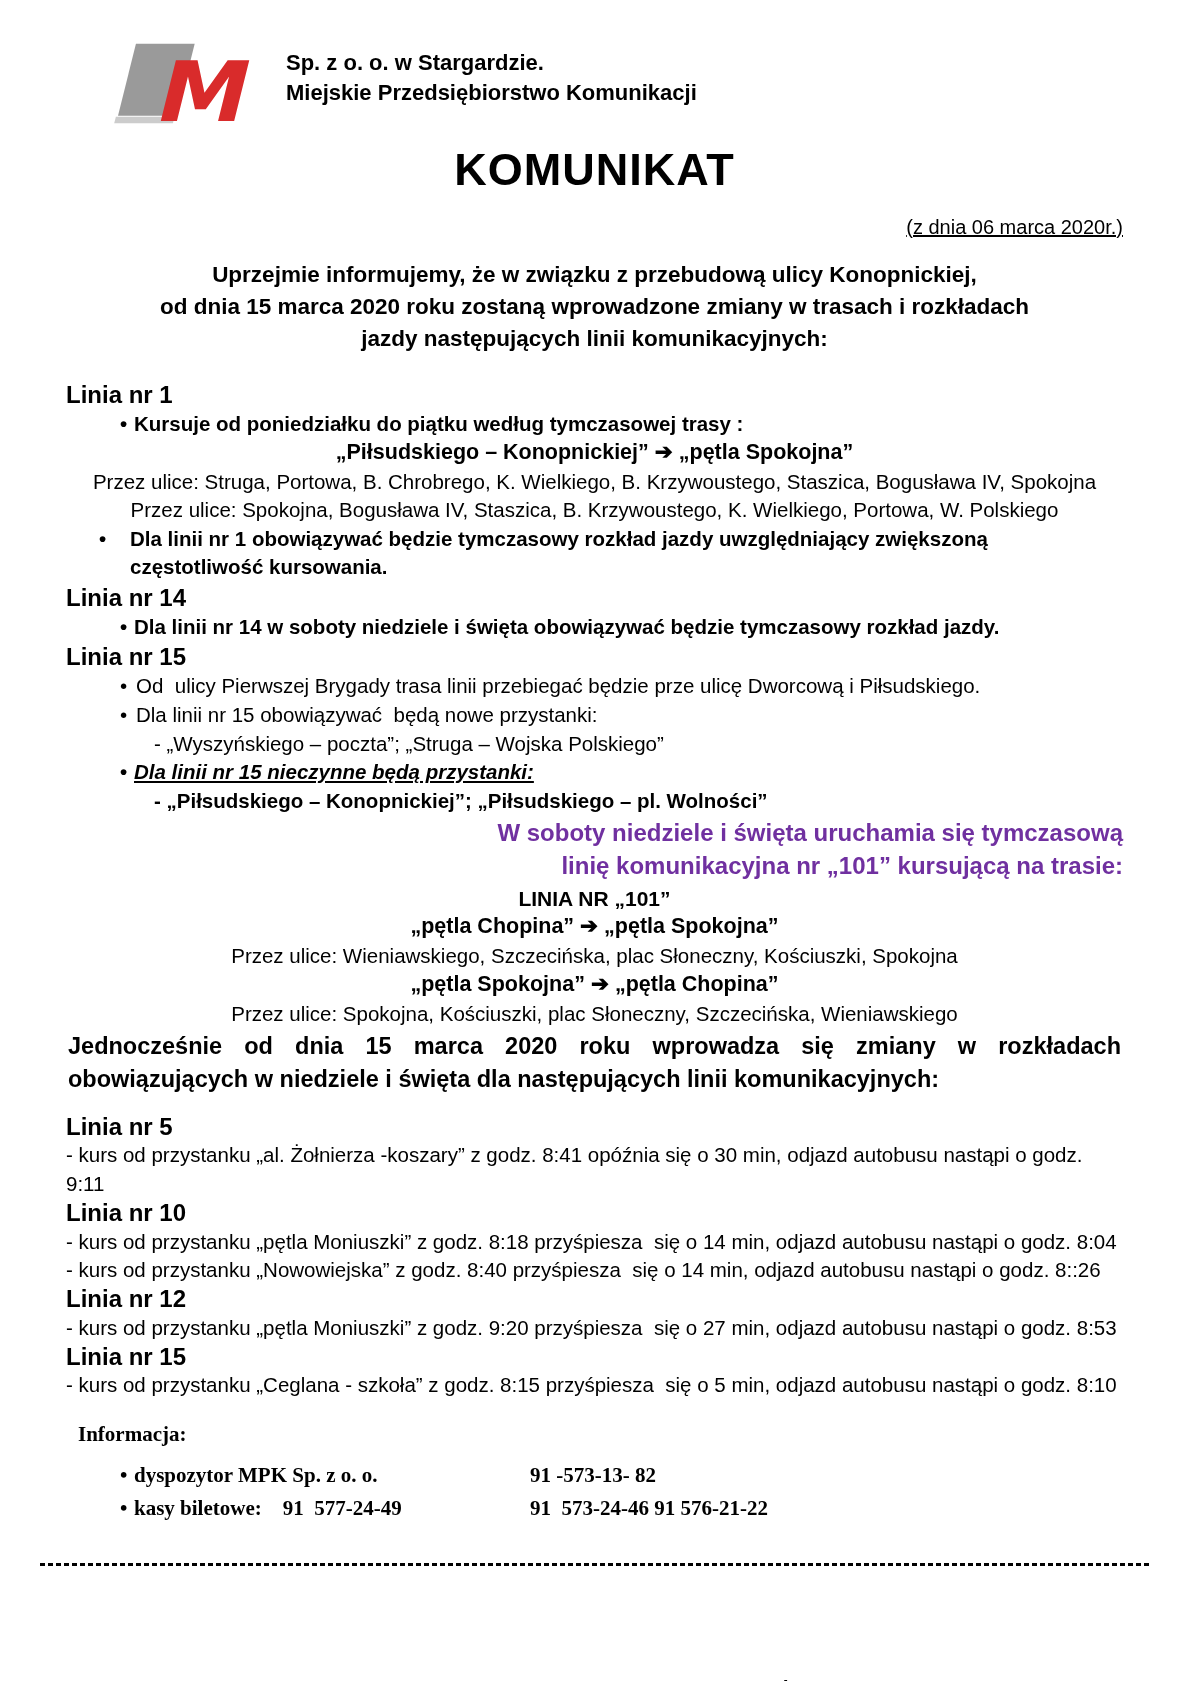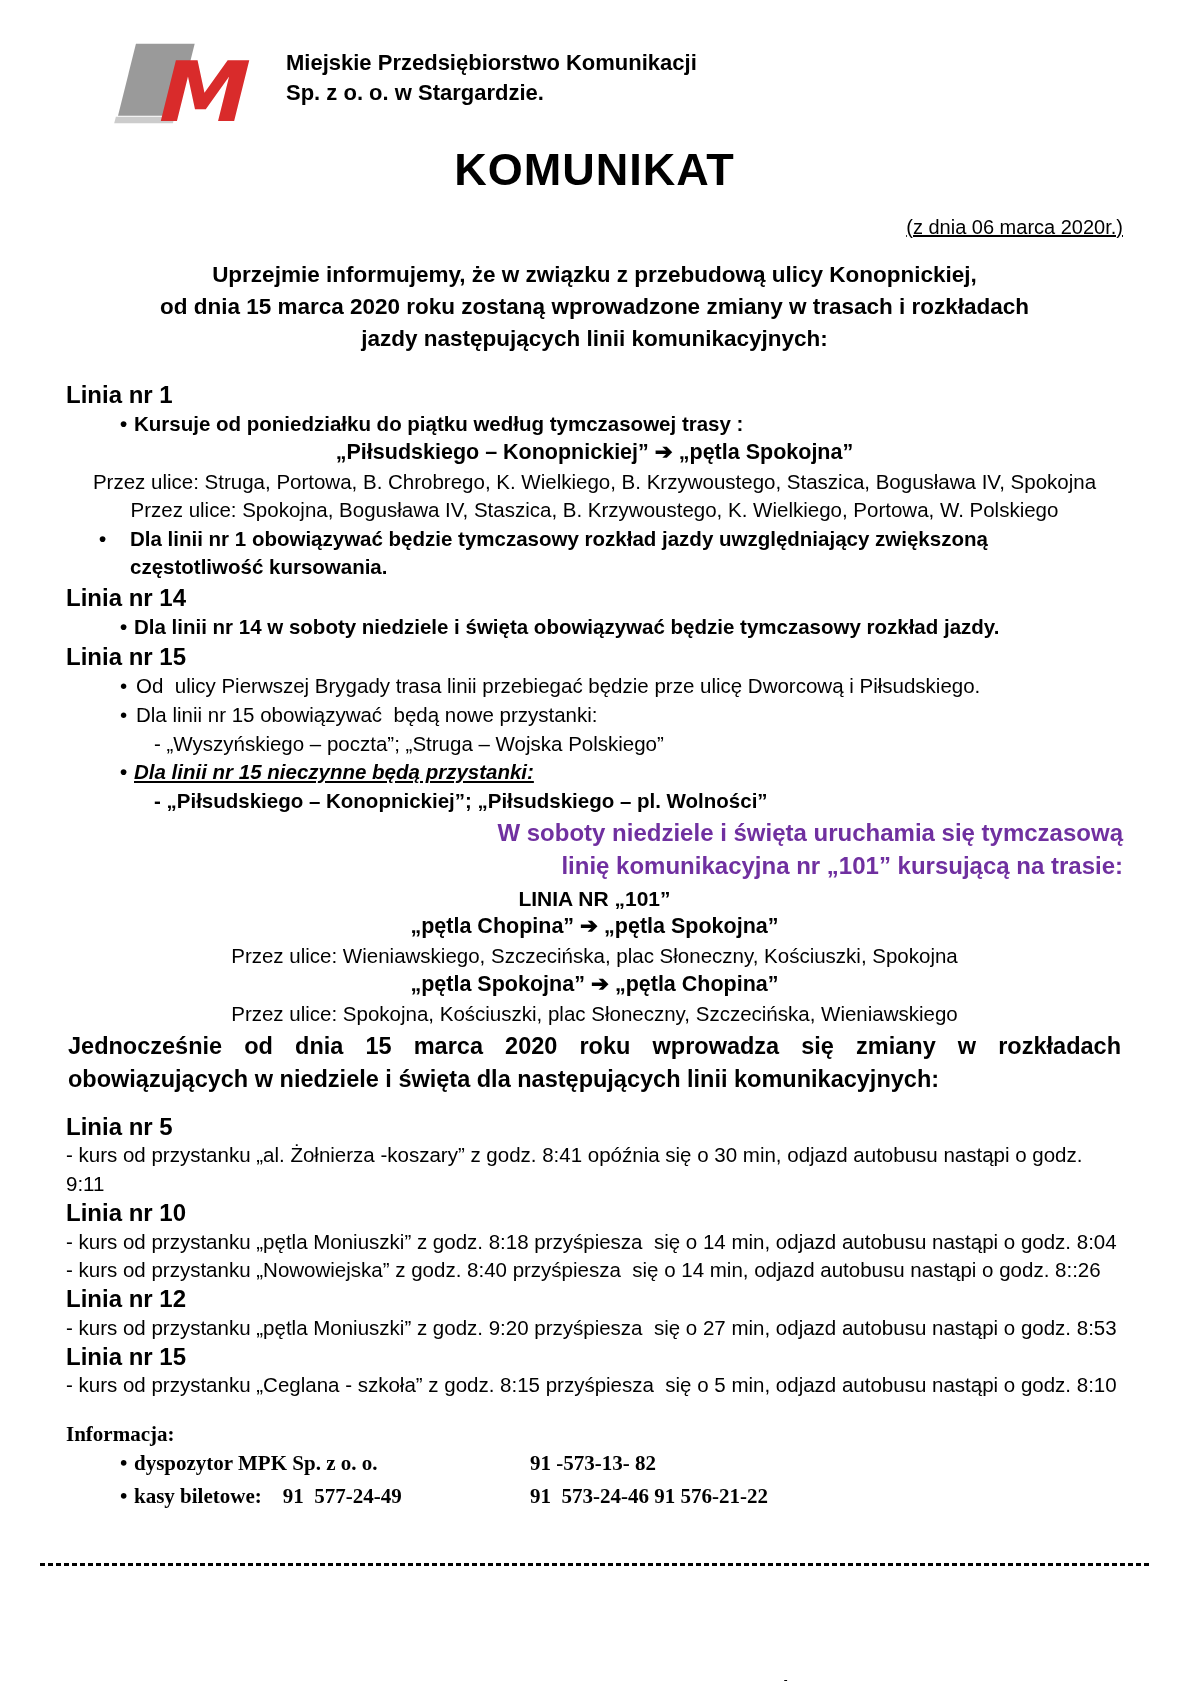--- a/index.html
+++ b/index.html
@@ -39,21 +39,21 @@
   .linia-name { text-align:center; font-weight:bold; font-size:21px; margin:2px 0 0 0; line-height:1.3; }
   .route-line { text-align:center; font-weight:bold; font-size:21.5px; line-height:1.38; margin:0; }
   .arrow { font-weight:bold; }
   .justify-para { font-weight:bold; font-size:23.5px; line-height:1.42; margin:2px; }
   .jline1 { display:block; text-align:justify; text-align-last:justify; }
   .jline2 { display:block; }
   
   .kurs-line { font-size:20.5px; line-height:1.4; margin:0; }
   
   .info { font-family:"Liberation Serif", serif; font-weight:bold; font-size:21px; margin-top:22px; }
-  .info-heading { margin:0; font-size:21px; }
+  .info-heading { margin:12px; font-size:21px; }
   .info-row { display:flex; margin-left:54px; line-height:1.55; }
   .info-row .bm { width:14px; }
   .info-label { width:396px; flex:0 0 auto; }
   
   .separator {
     position:absolute; left:40px; right:40px; top:1563px; height:3px;
     background:repeating-linear-gradient(90deg,#000 0 5px, transparent 5px 8px);
   }
   .signature { position:absolute; left:721px; top:1672px; font-weight:bold; font-size:21px; line-height:1.5; }
 </style>
@@ -66,22 +66,22 @@
     <div class="logo-box">
       <svg viewBox="0 0 175 95" width="168" height="90" xmlns="http://www.w3.org/2000/svg">
         <g transform="skewX(-14)">
           <rect x="42" y="4" width="62" height="76" fill="#9a9a9a"></rect>
           <rect x="40" y="81" width="62" height="7" fill="#cccccc"></rect>
         </g>
         <text x="80" y="86" transform="skewX(-14)" font-family="'DejaVu Sans', sans-serif" font-weight="bold" font-size="88" textLength="95" lengthAdjust="spacingAndGlyphs" fill="#d92b2b">M</text>
       </svg>
     </div>
     <div class="company">
+      <div>Sp. z o. o. w Stargardzie.</div>
       <div>Miejskie Przedsiębiorstwo Komunikacji</div>
-      <div>Sp. z o. o. w Stargardzie.</div>
     </div>
   </div>
 
   <h1 class="title">KOMUNIKAT</h1>
   <p class="date-note">(z dnia 06 marca 2020r.)</p>
   <div class="intro">
     <div>Uprzejmie informujemy, że w związku z przebudową ulicy Konopnickiej,</div>
     <div>od dnia 15 marca 2020 roku zostaną wprowadzone zmiany w trasach i rozkładach</div>
     <div>jazdy następujących linii komunikacyjnych:</div>
   </div>

